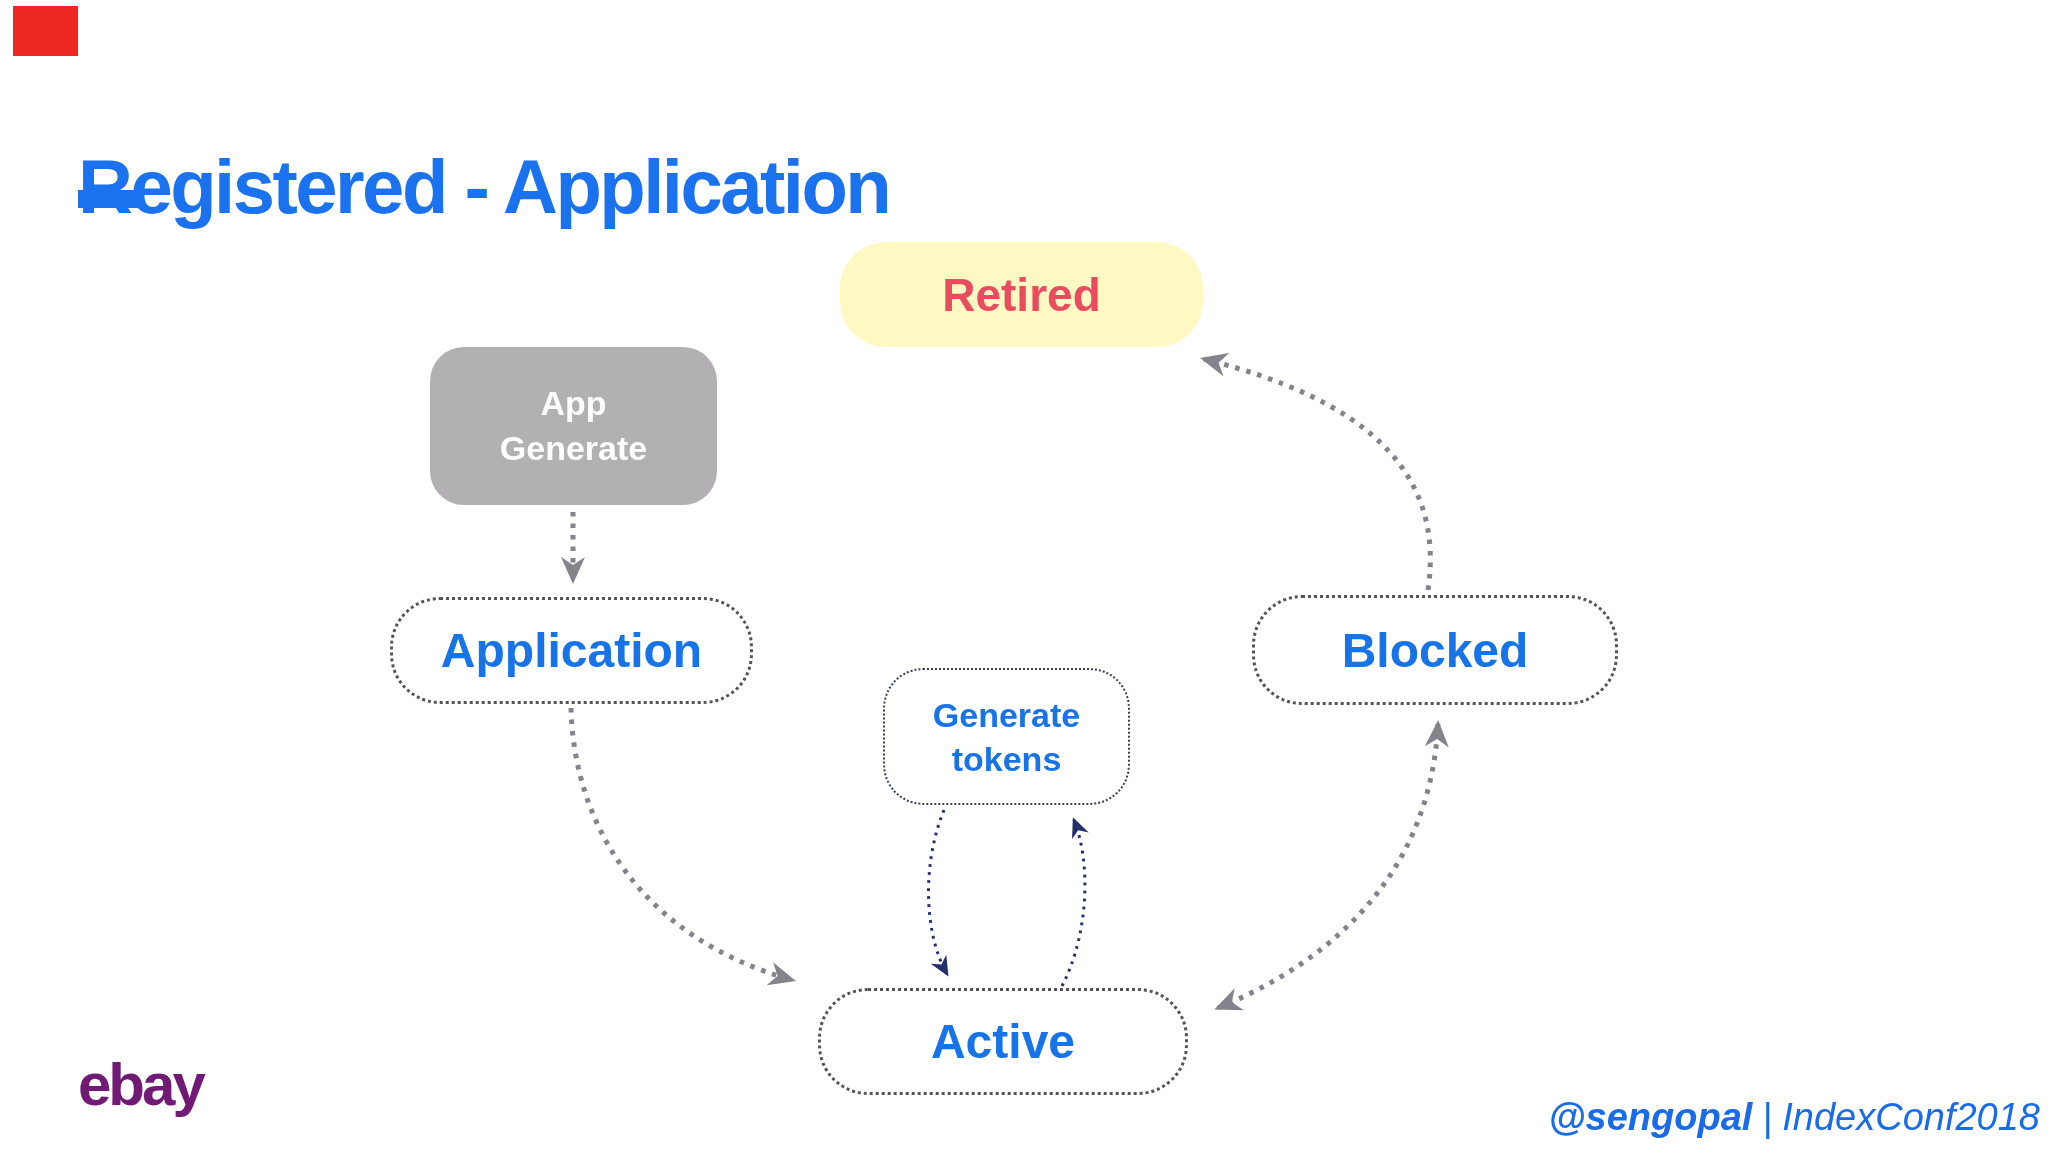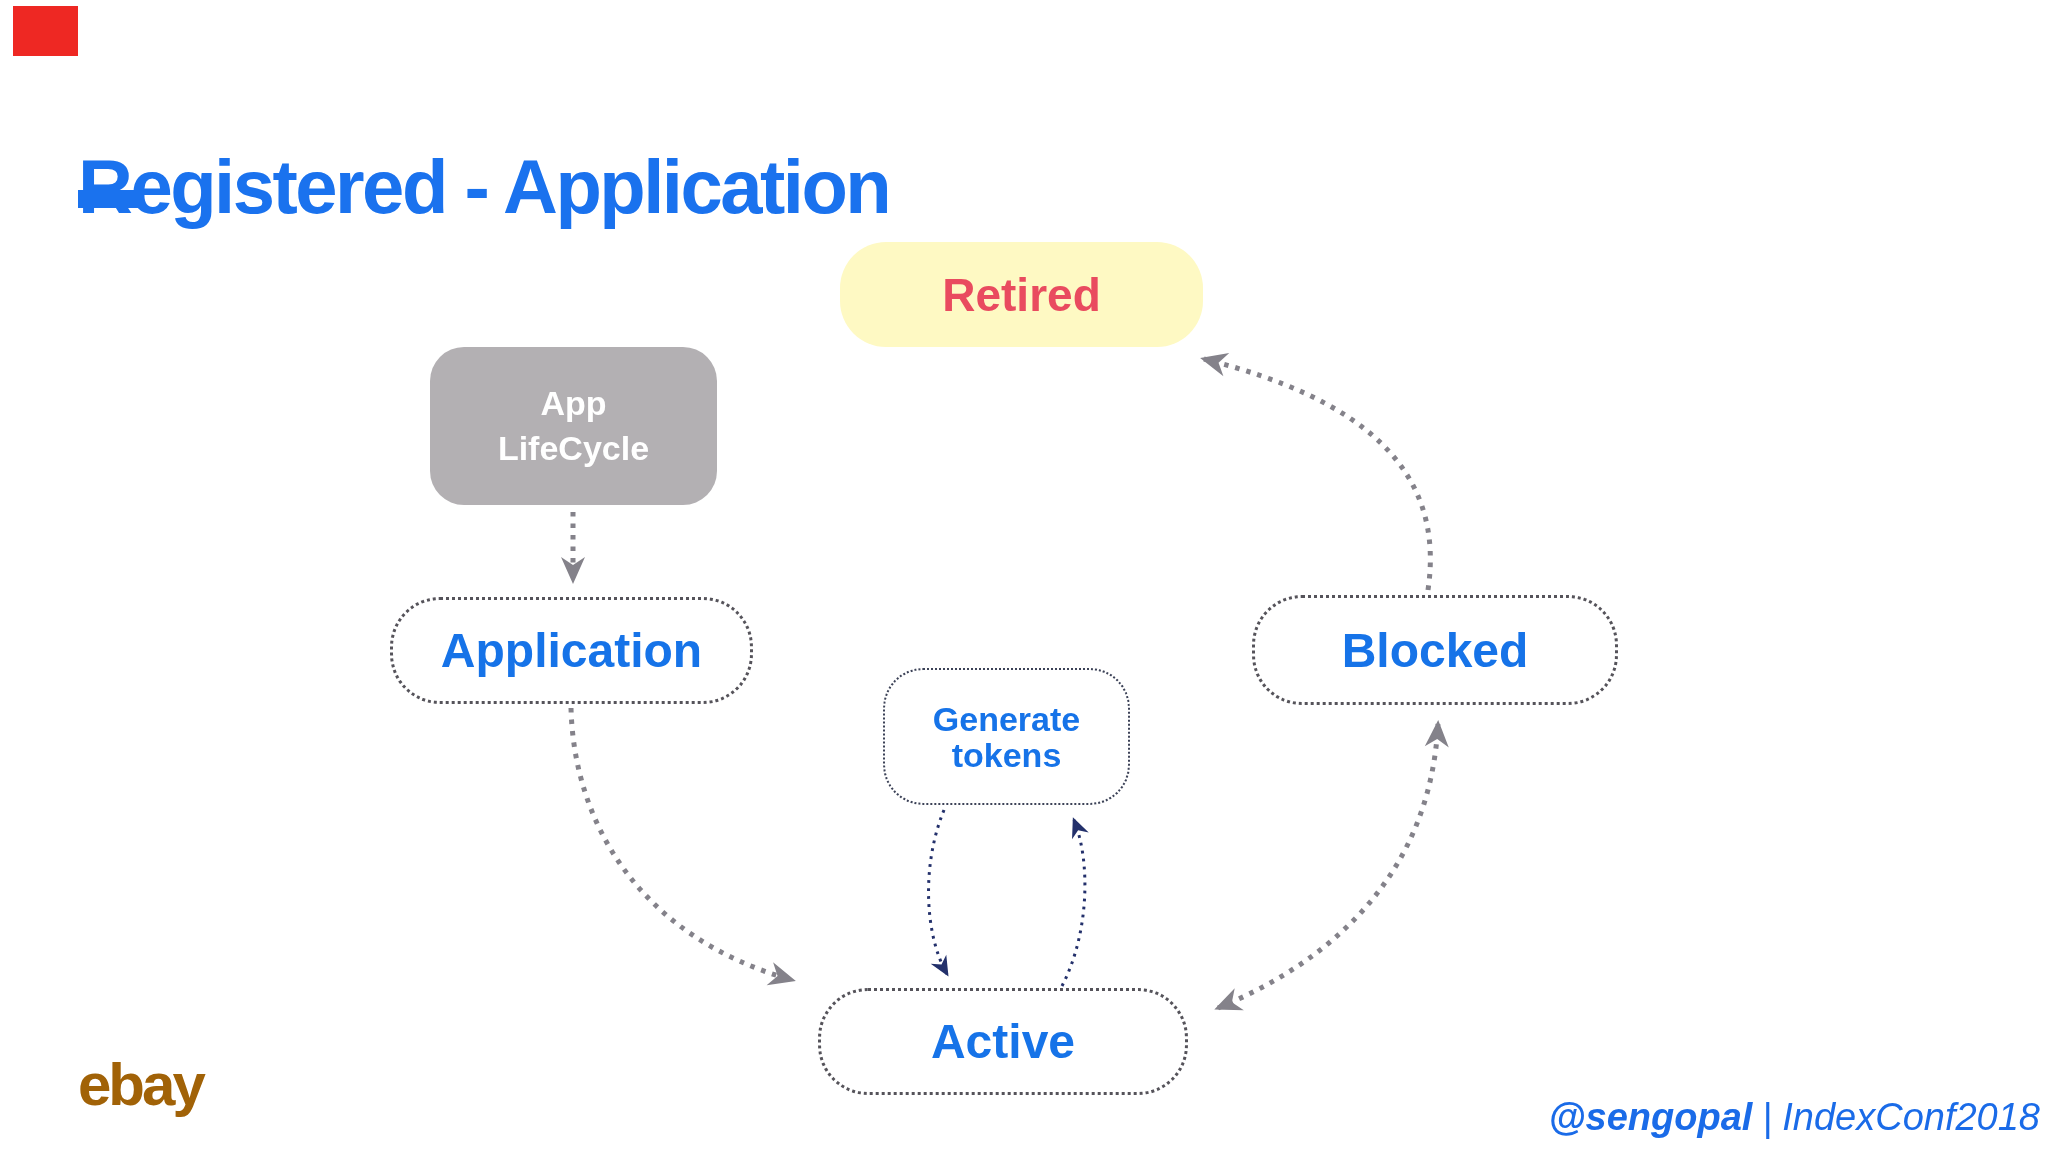--- a/index.html
+++ b/index.html
@@ -43,31 +43,31 @@
   .node-state{
     background:#ffffff;border:3px dotted #55535a;border-radius:50px;
     color:#1673e8;font-size:48px;
   }
   .node-registered{left:390px;top:597px;width:363px;height:107px;}
   .node-blocked{left:1252px;top:595px;width:366px;height:110px;}
   .node-active{left:818px;top:988px;width:370px;height:107px;}
   .node-action{
     left:883px;top:668px;width:247px;height:137px;
     background:#ffffff;border:2.5px dotted #3c4257;border-radius:40px;
-    color:#1673e8;font-size:34px;line-height:36px;
+    color:#1673e8;font-size:34px;line-height:44px;
   }
   .node-action .node-label{width:200px;}
   
   svg.edges{position:absolute;left:0;top:0;pointer-events:none;}
   .edge-gray{fill:none;stroke:#84828a;stroke-width:5;stroke-dasharray:4.5 7;}
   .edge-navy{fill:none;stroke:#23306b;stroke-width:3;stroke-dasharray:2.8 5.2;}
   
   .ebay-logo{
     position:absolute;left:78px;top:1050px;
-    font-size:60px;font-weight:700;letter-spacing:-3px;color:#a16207;
+    font-size:60px;font-weight:700;letter-spacing:-3px;color:#701a75;
   }
   .footer-credit{
     position:absolute;right:8px;top:1096px;
     font-size:38px;color:#1a6be8;white-space:nowrap;font-style:italic;
   }
   .footer-handle{font-weight:700;}
   .footer-sep{font-weight:400;margin:0 10px;}
   .footer-event{font-weight:500;}
 </style>
 </head>
@@ -94,21 +94,21 @@
   <path class="edge-gray" d="M1428,590 C1446,468 1360,398 1204,359" marker-end="url(#ah-gray)"></path>
   <path class="edge-navy" d="M944,810 C921,866 925,936 947,974" marker-end="url(#ah-navy)"></path>
   <path class="edge-navy" d="M1062,986 C1089,934 1091,862 1074,820" marker-end="url(#ah-navy)"></path>
 </svg>
 
 <div class="node node-retired">
   <span class="node-label">Retired</span>
 </div>
 
 <div class="node node-actor">
-  <span class="node-label">App LifeCycle</span>
+  <span class="node-label">App Generate</span>
 </div>
 
 <div class="node node-state node-registered">
   <span class="node-label">Application</span>
 </div>
 
 <div class="node node-action">
   <span class="node-label">Generate tokens</span>
 </div>
 

